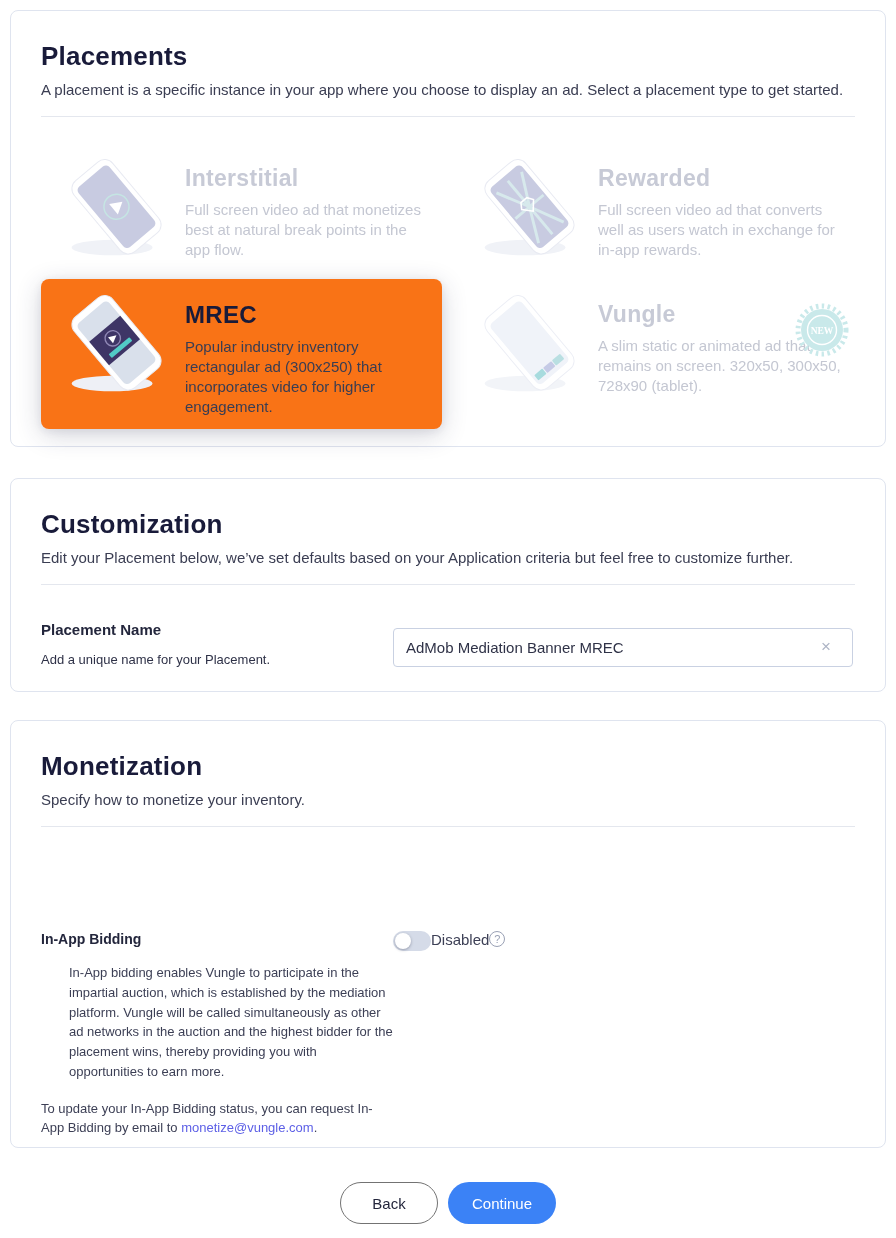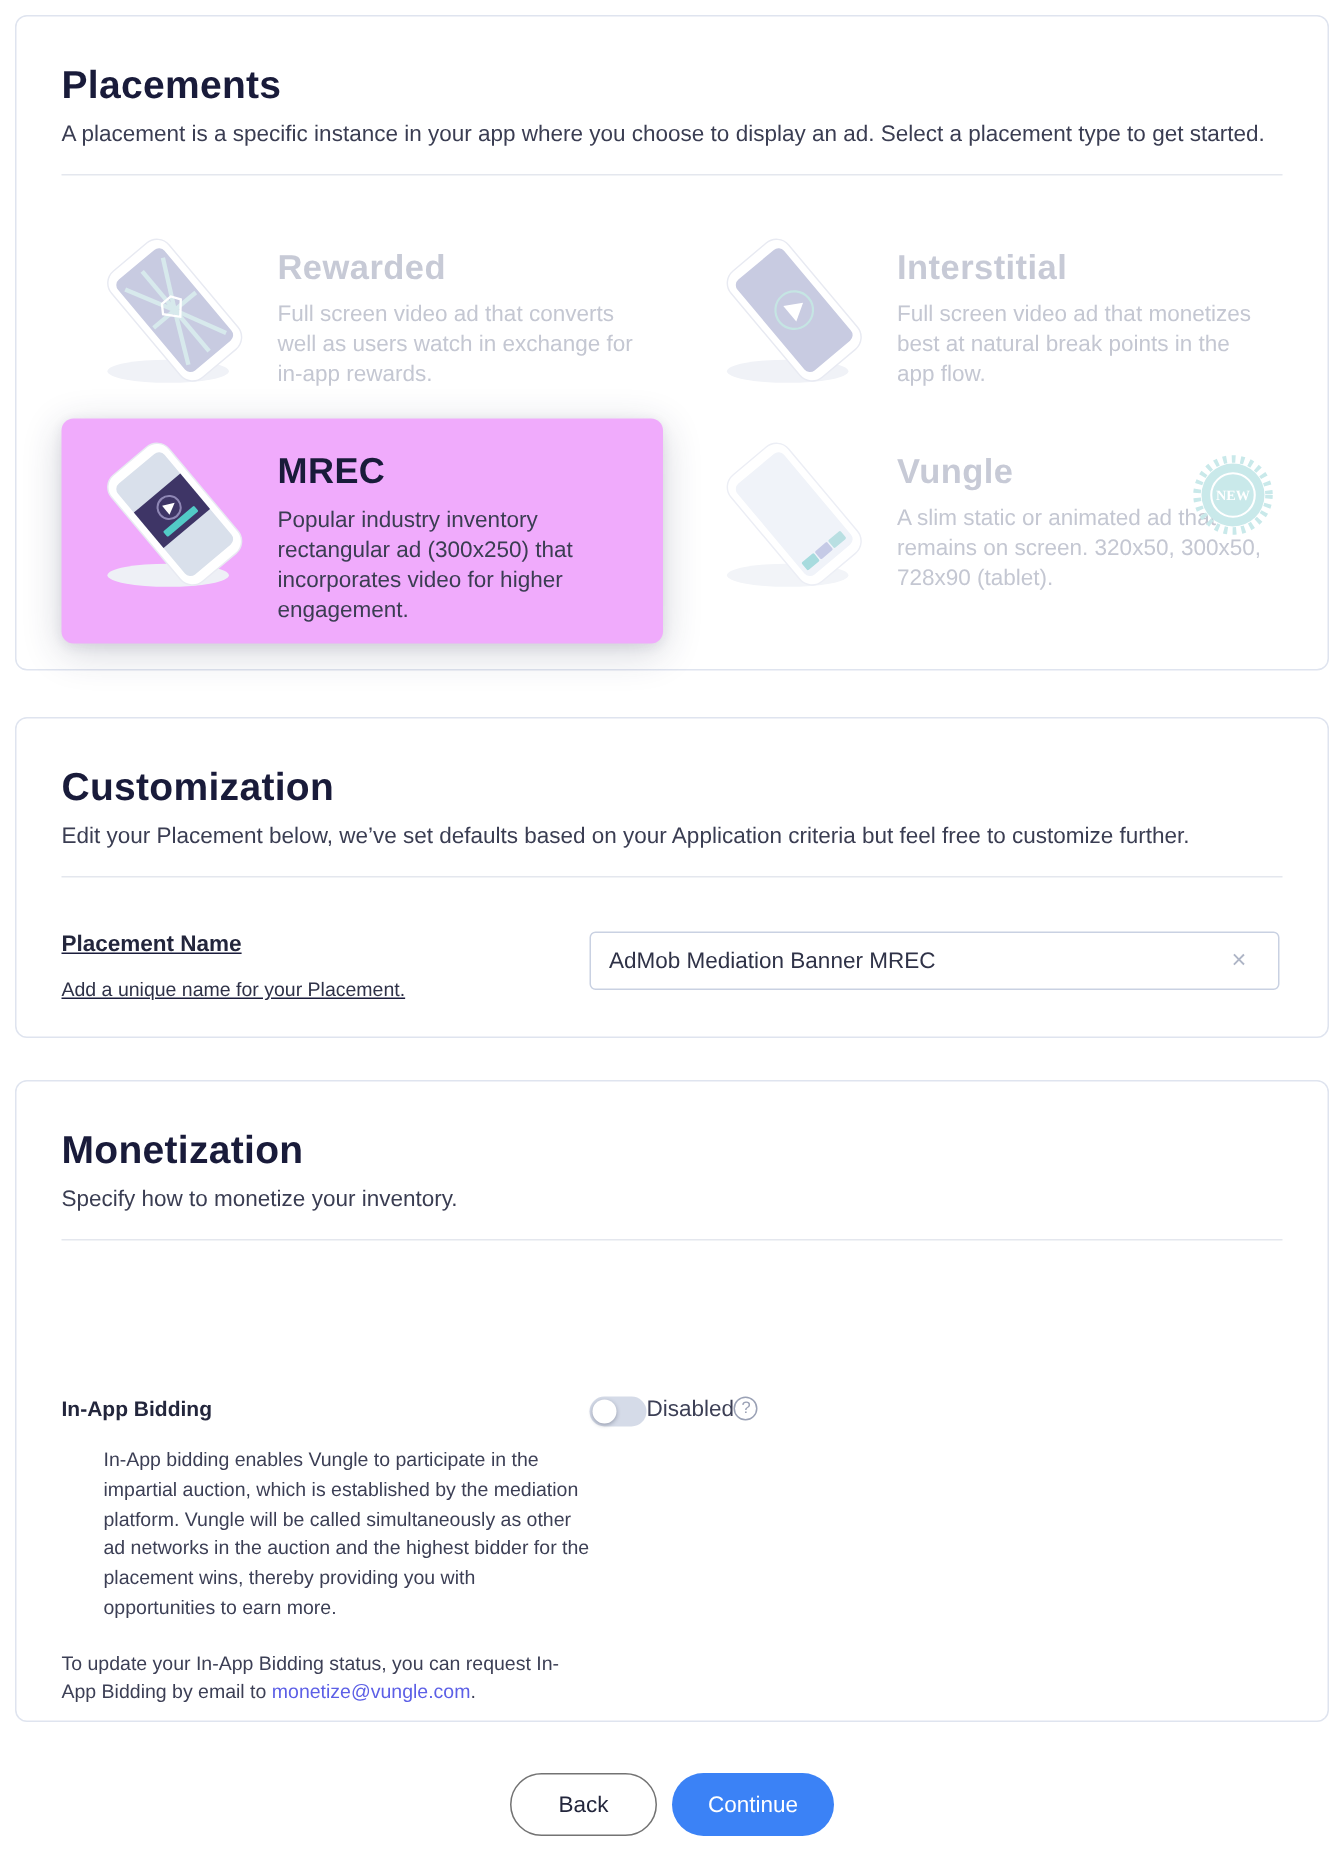--- a/index.html
+++ b/index.html
@@ -46,21 +46,21 @@
   .option {
     display: flex;
     align-items: flex-start;
     padding: 12px 10px;
     border-radius: 8px;
     position: relative;
     cursor: pointer;
     min-height: 128px;
   }
   .option.selected {
-    background: #f0abfc;
+    background: #f97316;
     box-shadow: 0 6px 26px rgba(40,44,80,0.20), 0 2px 8px rgba(40,44,80,0.08);
   }
   .option-icon { width: 128px; height: 106px; flex: 0 0 128px; }
   .option-body { padding-top: 10px; padding-left: 6px; }
   .option-title {
     font-size: 23px;
     font-weight: 700;
     letter-spacing: 0.3px;
     color: #c7cad6;
   }
@@ -75,21 +75,21 @@
   .option.selected .option-desc { color: #3a3d52; }
   .new-badge {
     position: absolute;
     top: 24px;
     right: 6px;
     width: 54px; height: 54px;
   }
 
   
   #customization-card { margin-top: 31px; height: 214px; }
-  .form-row { display: flex; margin-top: 36px; align-items: flex-start; text-decoration: underline; }
+  .form-row { display: flex; margin-top: 36px; align-items: flex-end; }
   .form-left { width: 352px; }
   .field-label { font-size: 15px; font-weight: 700; color: #23263c; }
   .field-helper { font-size: 13px; color: #2e3147; margin-top: 14px; }
   .input-wrap { position: relative; flex: 1; }
   .text-input {
     width: 460px; height: 39px;
     border: 1px solid #c9d1e2;
     border-radius: 4px;
     padding: 0 34px 0 12px;
     font-size: 15px;
@@ -187,20 +187,38 @@
 </style>
 </head>
 <body>
 
 <section class="card" id="placements-card">
   <h1 class="card-title">Placements</h1>
   <p class="card-desc">A placement is a specific instance in your app where you choose to display an ad. Select a placement type to get started.</p>
   <div class="divider"></div>
 
   <div class="options-grid">
+
+    <div class="option">
+      <div class="option-icon">
+        <svg viewBox="0 0 130 110" width="128" height="106">
+          <ellipse cx="62" cy="96" rx="42" ry="8" fill="#f0f2f7"></ellipse>
+          <g transform="rotate(-40 65 55)">
+            <rect x="41" y="7" width="52" height="96" rx="11" fill="#ffffff" stroke="#e8eaf2"></rect>
+            <rect x="46" y="14" width="42" height="82" rx="5" fill="#c8cbe1"></rect>
+            <circle cx="67" cy="55" r="13" fill="none" stroke="#c5e5e3" stroke-width="1.5"></circle>
+            <path d="M63 48 L75 55 L63 62 Z" fill="#ffffff"></path>
+          </g>
+        </svg>
+      </div>
+      <div class="option-body">
+        <div class="option-title">Interstitial</div>
+        <div class="option-desc">Full screen video ad that monetizes best at natural break points in the app flow.</div>
+      </div>
+    </div>
 
     <div class="option">
       <div class="option-icon">
         <svg viewBox="0 0 130 110" width="128" height="106">
           <ellipse cx="62" cy="96" rx="42" ry="8" fill="#f0f2f7"></ellipse>
           <g transform="rotate(-40 65 55)">
             <rect x="41" y="7" width="52" height="96" rx="11" fill="#ffffff" stroke="#e8eaf2"></rect>
             <rect x="46" y="14" width="42" height="82" rx="5" fill="#c8cbe1"></rect>
             <g stroke="#d9edee" stroke-width="3" opacity="0.9">
               <path d="M67 55 L50 22"></path>
@@ -215,38 +233,20 @@
             <path d="M59 52 L63 46 L71 46 L75 52 L67 61 Z" fill="none" stroke="#ffffff" stroke-width="1.6"></path>
           </g>
         </svg>
       </div>
       <div class="option-body">
         <div class="option-title">Rewarded</div>
         <div class="option-desc">Full screen video ad that converts well as users watch in exchange for in-app rewards.</div>
       </div>
     </div>
 
-    <div class="option">
-      <div class="option-icon">
-        <svg viewBox="0 0 130 110" width="128" height="106">
-          <ellipse cx="62" cy="96" rx="42" ry="8" fill="#f0f2f7"></ellipse>
-          <g transform="rotate(-40 65 55)">
-            <rect x="41" y="7" width="52" height="96" rx="11" fill="#ffffff" stroke="#e8eaf2"></rect>
-            <rect x="46" y="14" width="42" height="82" rx="5" fill="#c8cbe1"></rect>
-            <circle cx="67" cy="55" r="13" fill="none" stroke="#c5e5e3" stroke-width="1.5"></circle>
-            <path d="M63 48 L75 55 L63 62 Z" fill="#ffffff"></path>
-          </g>
-        </svg>
-      </div>
-      <div class="option-body">
-        <div class="option-title">Interstitial</div>
-        <div class="option-desc">Full screen video ad that monetizes best at natural break points in the app flow.</div>
-      </div>
-    </div>
-
     <div class="option selected">
       <div class="option-icon">
         <svg viewBox="0 0 130 110" width="128" height="106">
           <ellipse cx="62" cy="96" rx="42" ry="8" fill="#eef0f6"></ellipse>
           <g transform="rotate(-40 65 55)">
             <rect x="41" y="7" width="52" height="96" rx="11" fill="#ffffff" stroke="#e8eaf2"></rect>
             <rect x="46" y="14" width="42" height="82" rx="5" fill="#d9e0eb"></rect>
             <rect x="46" y="36" width="42" height="32" fill="#3e3566"></rect>
             <circle cx="67" cy="49" r="8" fill="none" stroke="#8f87b5" stroke-width="1.4"></circle>
             <path d="M64 45 L72 49 L64 53 Z" fill="#ffffff"></path>

